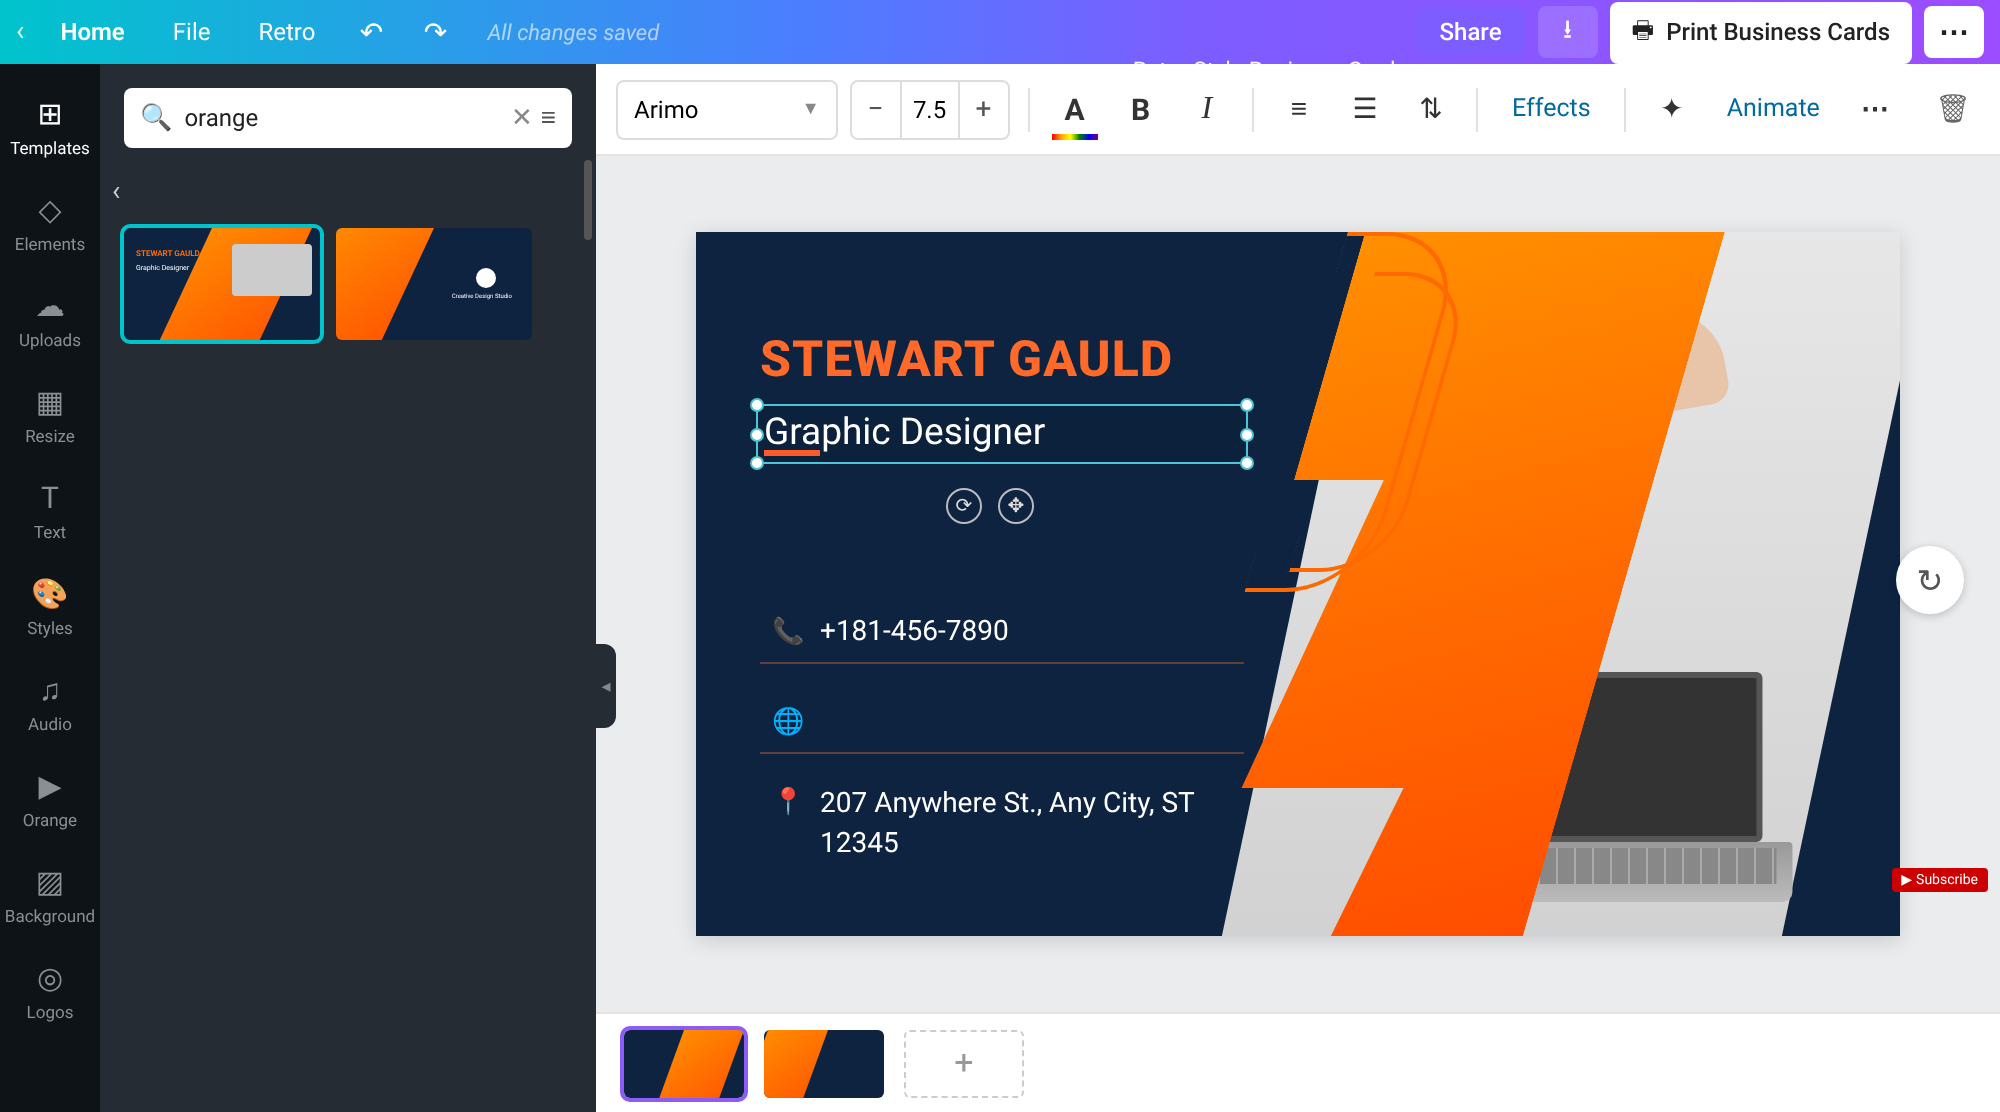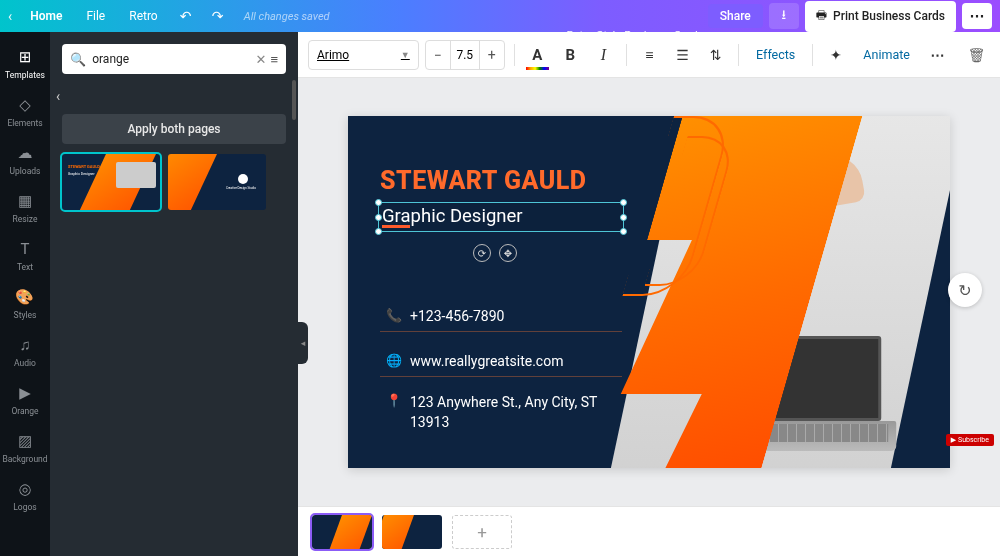--- a/index.html
+++ b/index.html
@@ -51,21 +51,21 @@
 .thumb1 .ttext { position: absolute; left: 6px; top: 10px; font-size: 4px; color: #ff6a00; font-weight: bold; }
 .thumb1 .ttext2 { position: absolute; left: 6px; top: 18px; font-size: 3.5px; color: #fff; }
 .thumb2 .tlogo { position: absolute; right: 18px; top: 20px; width: 10px; height: 10px; background: #fff; border-radius: 50%; }
 .thumb2 .tlogotext { position: absolute; right: 10px; top: 32px; font-size: 3px; color: #fff; }
 .lp-scroll { position: absolute; right: 2px; top: 48px; width: 4px; height: 40px; background: #555; border-radius: 2px; }
 .panel-collapse { position: absolute; right: -10px; top: 290px; width: 10px; height: 42px; background: #252c33; border-radius: 0 6px 6px 0; display: flex; align-items: center; justify-content: center; color: #888; font-size: 9px; cursor: pointer; }
 
 
 .editor { flex: 1; display: flex; flex-direction: column; background: #ebecee; min-width: 0; }
 .toolbar { height: 46px; background: #fff; border-bottom: 1px solid #e4e4e4; display: flex; align-items: center; padding: 0 10px; gap: 6px; }
-.font-sel { width: 114px; height: 30px; border: 1px solid #ddd; border-radius: 4px; display: flex; align-items: center; padding: 14px 8px; font-size: 12px; cursor: pointer; justify-content: space-between; text-decoration: underline; }
+.font-sel { width: 114px; height: 30px; border: 1px solid #ddd; border-radius: 4px; display: flex; align-items: center; padding: 14px 8px; font-size: 12px; cursor: pointer; justify-content: space-between; }
 .font-sel .chev-d { font-size: 9px; color: #888; }
 .size-grp { display: flex; align-items: center; border: 1px solid #ddd; border-radius: 4px; height: 30px; }
 .size-grp .sbtn { width: 24px; text-align: center; cursor: pointer; color: #555; font-size: 14px; }
 .size-grp .sval { width: 30px; text-align: center; font-size: 12px; border-left: 1px solid #ddd; border-right: 1px solid #ddd; line-height: 28px; }
 .tbtn { width: 28px; height: 28px; display: flex; align-items: center; justify-content: center; cursor: pointer; border-radius: 3px; font-size: 14px; color: #333; }
 .color-a { position: relative; font-weight: bold; font-size: 15px; }
 .color-a::after { content: ''; position: absolute; left: 2px; right: 2px; bottom: -1px; height: 3px; background: linear-gradient(90deg, red, orange, yellow, green, blue, purple); }
 .bold { font-weight: bold; font-size: 15px; }
 .italic { font-style: italic; font-family: serif; font-size: 16px; }
 .divider { width: 1px; height: 22px; background: #e0e0e0; margin: 0 3px; }
@@ -186,21 +186,20 @@
       <div class="search-box">
         <span class="sicon">🔍</span>
         <input value="orange" style="">
         <span class="xclear">✕</span>
         <span class="fopt">≡</span>
       </div>
     </div>
     <div class="tmpl-header">
       <span class="tmpl-back">‹</span>
     </div>
-    <div class="apply-btn">Apply both pages</div>
     <div class="thumbs">
       <div class="thumb thumb1 sel">
         <div class="torange"></div>
           <div class="tlap"></div>
         <div class="ttext">STEWART GAULD</div>
           <div class="ttext2">Graphic Designer</div>
       </div>
       <div class="thumb thumb2">
         <div class="torange"></div>
           <div class="tlogo"></div>
@@ -262,31 +261,30 @@
           <span class="handle h-mr"></span>
         </div>
         <div class="card-role">Graphic Designer</div>
         <div class="card-role-cursor"></div>
         <div class="float-ctrls">
           <div class="fc">⟳</div>
           <div class="fc">✥</div>
         </div>
         <div class="info-row ir1">
             <span class="iicon">📞</span>
-            <span class="itext">+123-456-7890</span>
+            <span class="itext">+181-456-7890</span>
           </div>
         <div class="card-line line1"></div>
         <div class="info-row ir2">
             <span class="iicon">🌐</span>
-            <span class="itext">www.reallygreatsite.com</span>
           </div>
         <div class="card-line line2"></div>
         <div class="info-row ir3">
             <span class="iicon">📍</span>
-            <span class="itext">123 Anywhere St., Any City, ST 13913</span>
+            <span class="itext">207 Anywhere St., Any City, ST 12345</span>
           </div>
       </div>
       <div class="undo-fab">↻</div>
       <div class="subscribe-badge">▶ <span>Subscribe</span></div>
     </div>
 
     <div class="pagestrip">
       <div class="pthumb pt1 psel">
           <div class="por"></div>
         </div>

